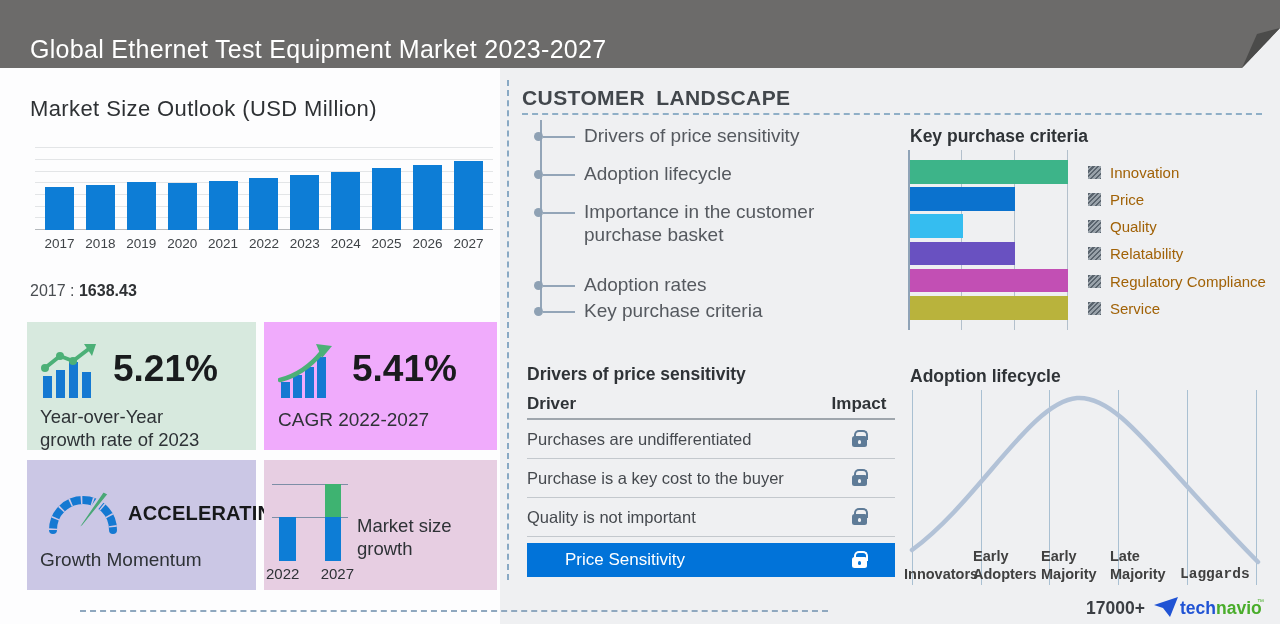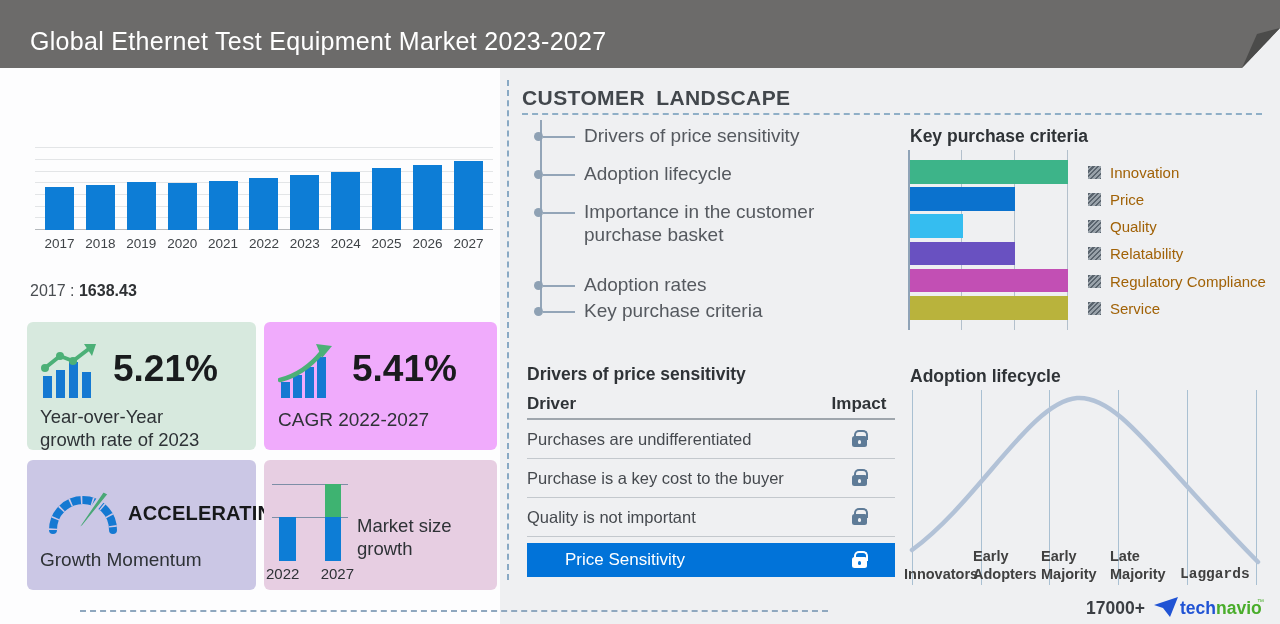--- a/index.html
+++ b/index.html
@@ -2,38 +2,38 @@
 <html><head>
 <meta charset="utf-8">
 <style>
   * { margin:0; padding:0; box-sizing:border-box; }
   html,body { background:#e8e9eb; }
   body { font-family:"Liberation Sans", sans-serif; }
   .page { position:relative; width:1280px; height:624px; background:#eff0f2; overflow:hidden; }
 
   
   .banner { position:absolute; left:0; top:0; width:1280px; height:68px; background:#6c6b6a; }
-  .banner-title { position:absolute; left:30px; top:8px; line-height:66px; font-size:25px; font-weight:400; color:#ffffff; letter-spacing:.3px; }
+  .banner-title { position:absolute; left:30px; top:16px; line-height:66px; font-size:25px; font-weight:400; color:#ffffff; letter-spacing:.3px; }
   .fold { position:absolute; right:0; top:0; }
 
   
   .left-panel { position:absolute; left:0; top:68px; width:500px; height:556px; background:#fdfdfe; }
   .ms-title { position:absolute; left:30px; top:96px; font-size:22px; color:#2e3134; letter-spacing:.4px; font-weight:500; }
 
   .ms-chart { position:absolute; left:35px; top:145px; width:458px; height:85px; }
   .ms-grid { position:absolute; left:0; width:100%; height:1px; background:#e3e5e7; }
   .ms-grid.base { background:#b5b9bd; }
   .ms-bars { position:absolute; left:0; top:0; width:100%; height:100%; display:flex; align-items:flex-end; justify-content:space-between; padding:0 10px; }
   .ms-bar { width:29px; background:#0d7dd6; }
   .ms-years { position:absolute; left:35px; top:236px; width:458px; display:flex; justify-content:space-between; padding:0 6px; }
   .ms-year { width:37px; text-align:center; font-size:13.5px; color:#3f4347; }
   .ms-base { position:absolute; left:30px; top:282px; font-size:16px; color:#4a4e52; }
   .ms-base b { color:#2e3134; font-weight:700; }
 
-  .card { position:absolute; border-radius:6px; }
+  .card { position:absolute; border-radius:0; }
   .card-green  { left:27px;  top:322px; width:229px; height:128px; background:#d7e9de; }
   .card-blue   { left:264px; top:322px; width:233px; height:128px; background:#f0abfc; }
   .card-purple { left:27px;  top:460px; width:229px; height:130px; background:#cbc7e5; }
   .card-pink   { left:264px; top:460px; width:233px; height:130px; background:#e7cee2; }
 
   .big-stat { position:absolute; font-size:37px; font-weight:700; color:#191b1d; }
   .card-sub { position:absolute; font-size:18.5px; color:#2e3236; line-height:1.25; }
   .accel { position:absolute; font-size:20px; font-weight:700; color:#17191b; letter-spacing:.2px; }
 
   
@@ -103,20 +103,21 @@
 
   <div class="banner">
     <div class="banner-title">Global Ethernet Test Equipment Market 2023-2027</div>
     <svg class="fold" width="60" height="68" viewBox="0 0 60 68">
       <polygon points="22,68 60,68 60,28" fill="#eff0f2"></polygon>
       <polygon points="22,68 60,28 37,34" fill="#4b4b4a"></polygon>
     </svg>
   </div>
 
   <div class="left-panel"></div>
+  <div class="ms-title">Market Size Outlook (USD Million)</div>
 
   <div class="ms-chart">
     <div id="ms-grids">
         <div class="ms-grid base" style="bottom: 0px;"></div>
         <div class="ms-grid" style="bottom: 12px;"></div>
         <div class="ms-grid" style="bottom: 23px;"></div>
         <div class="ms-grid" style="bottom: 35px;"></div>
         <div class="ms-grid" style="bottom: 47px;"></div>
         <div class="ms-grid" style="bottom: 58px;"></div>
         <div class="ms-grid" style="bottom: 70px;"></div>

